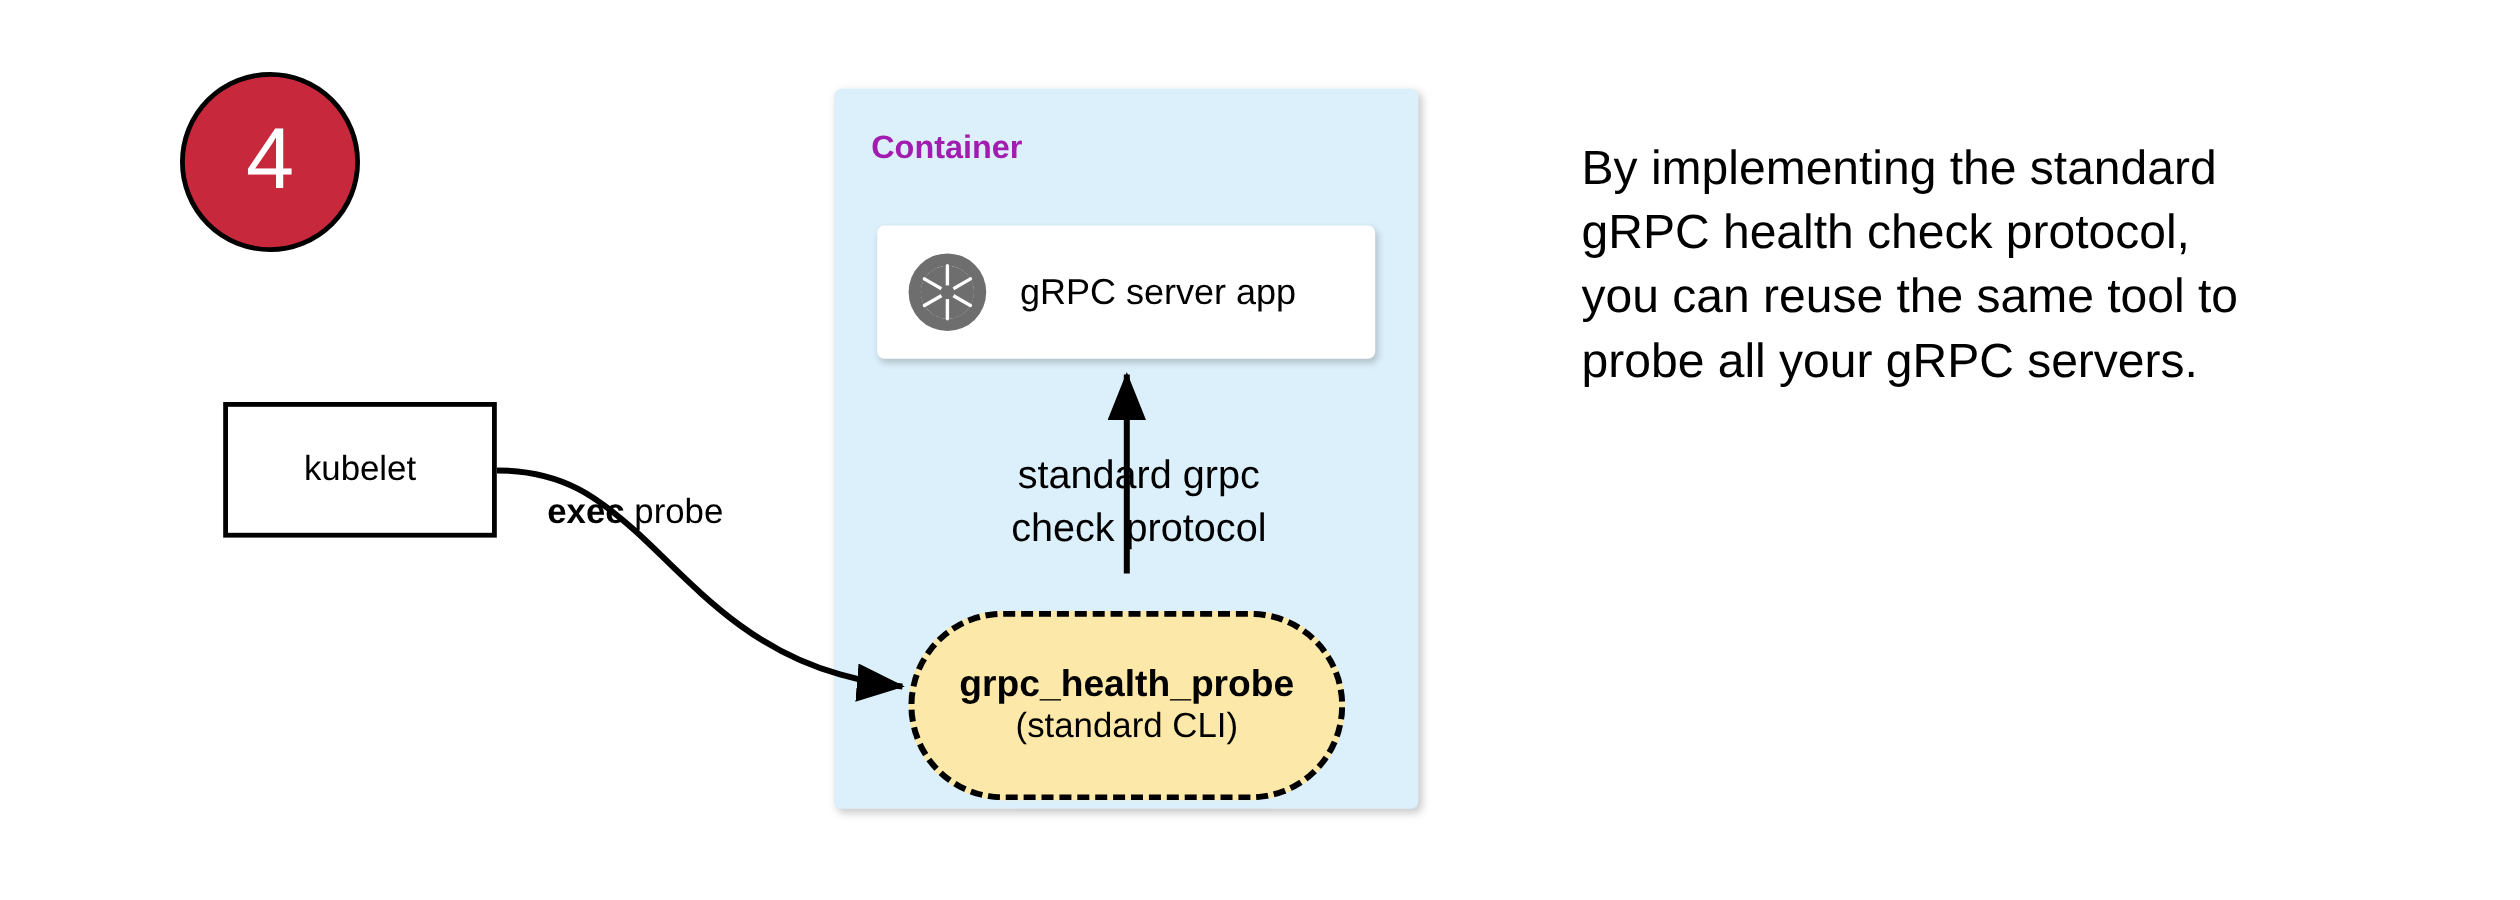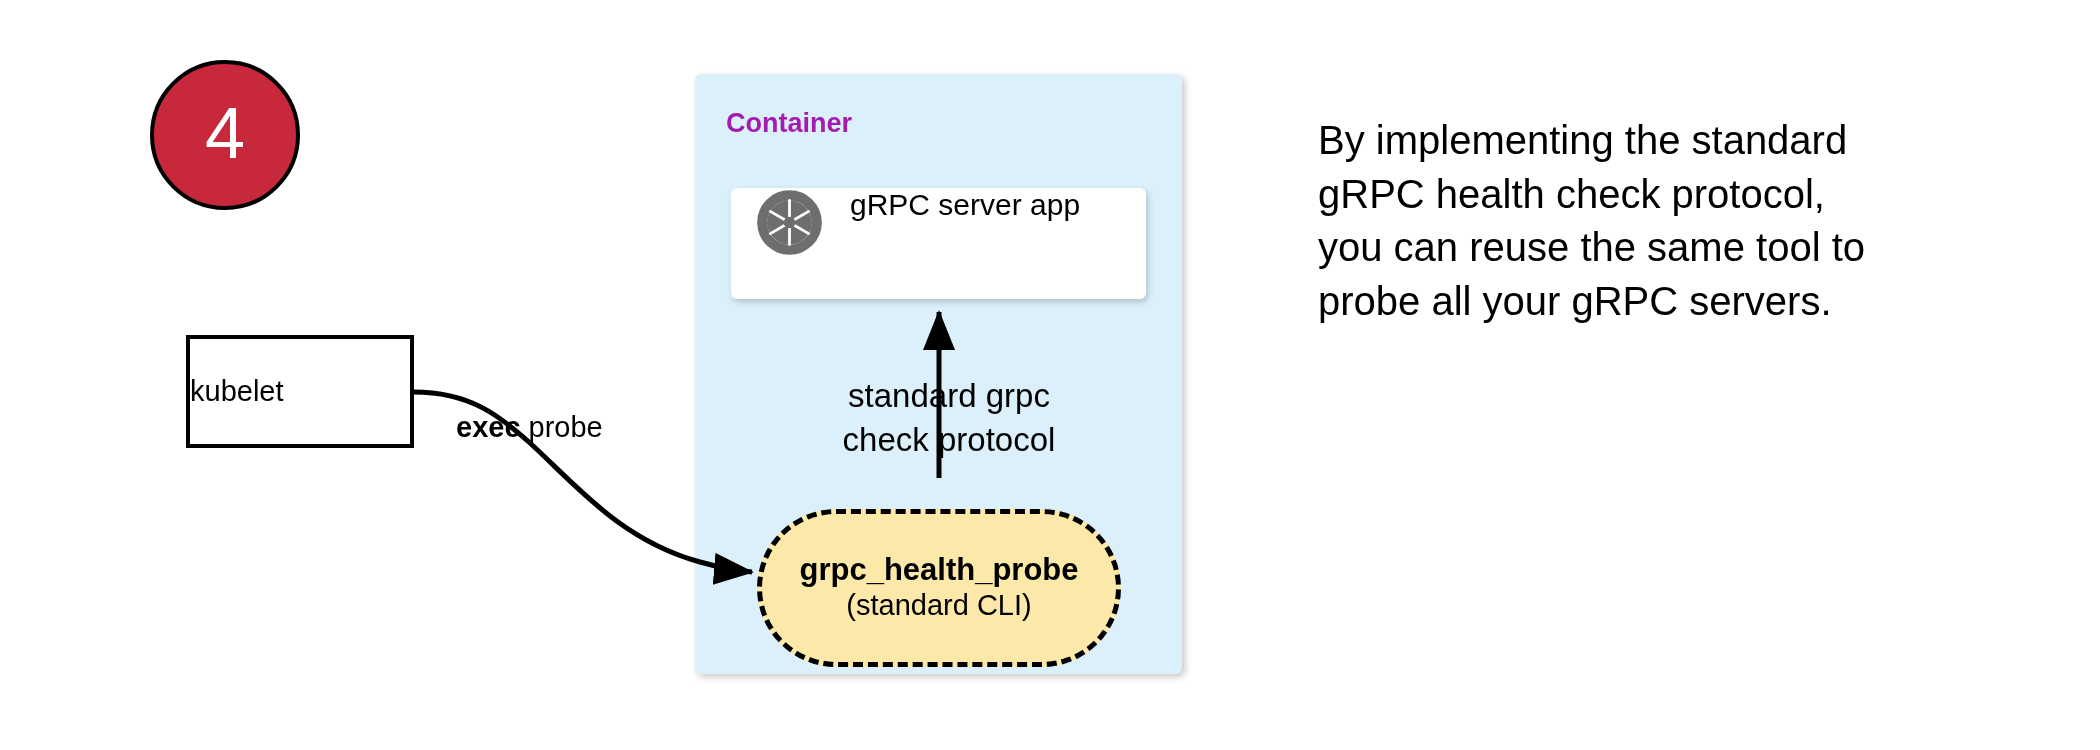--- a/index.html
+++ b/index.html
@@ -68,21 +68,21 @@
   #server-card {
     position: absolute;
     left: 731px;
     top: 188px;
     width: 415px;
     height: 111px;
     background: #ffffff;
     border-radius: 6px;
     box-shadow: 2px 3px 6px rgba(0,0,0,0.20);
     display: flex;
-    align-items: flex-start;
+    align-items: center;
     padding-left: 24px;
     box-sizing: border-box;
   }
   #server-card .glyph {
     width: 69px;
     height: 69px;
     flex: 0 0 auto;
     display: block;
   }
   #server-card .cardlabel {
@@ -141,21 +141,21 @@
     position: absolute;
     left: 186px;
     top: 335px;
     width: 228px;
     height: 113px;
     background: #ffffff;
     border: 4px solid #000000;
     box-sizing: border-box;
     display: flex;
     align-items: center;
-    justify-content: flex-start;
+    justify-content: center;
   }
   #kubelet-box .boxlabel {
     font-size: 29px;
     color: #000000;
     white-space: nowrap;
   }
 
   
   #exec-label {
     position: absolute;

